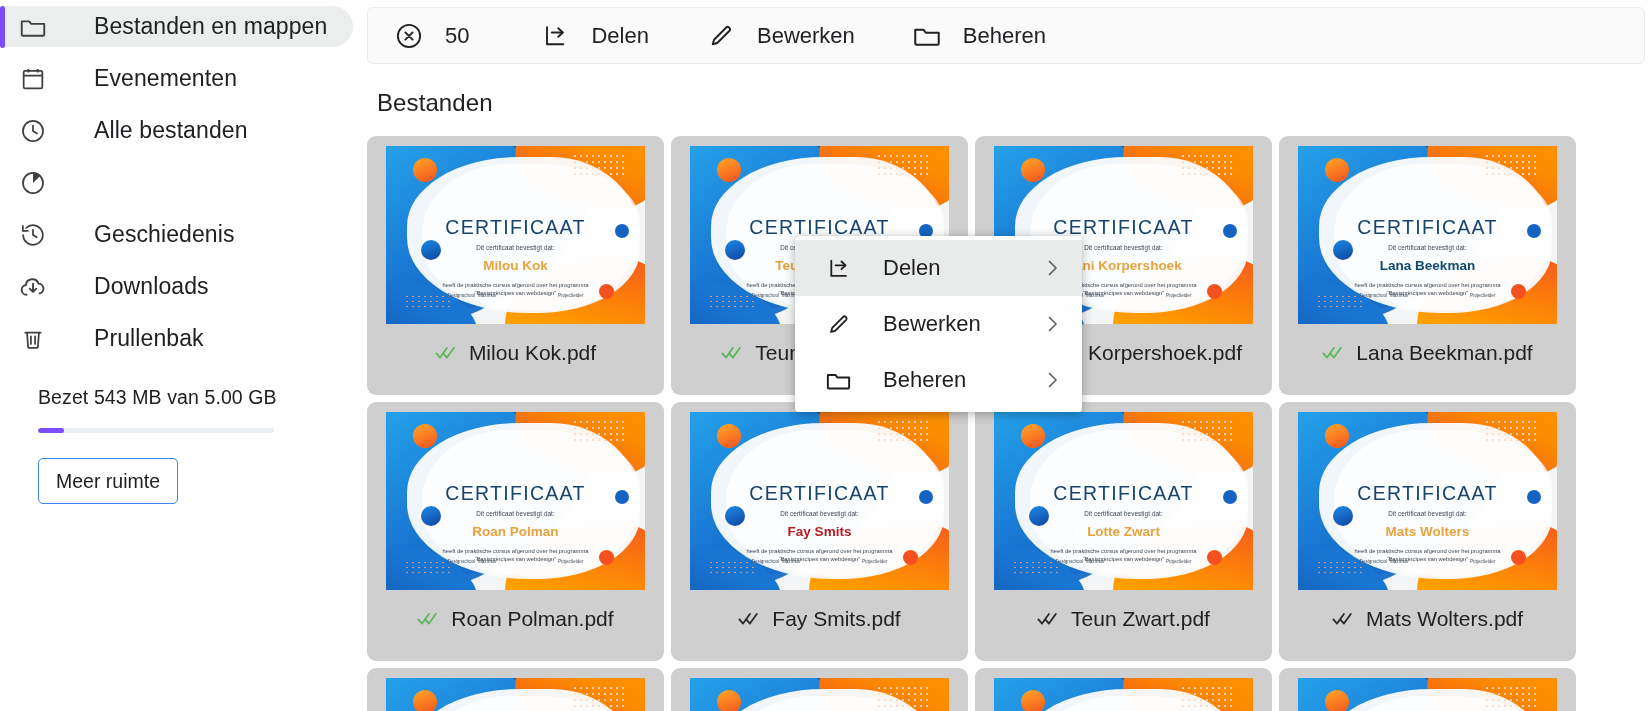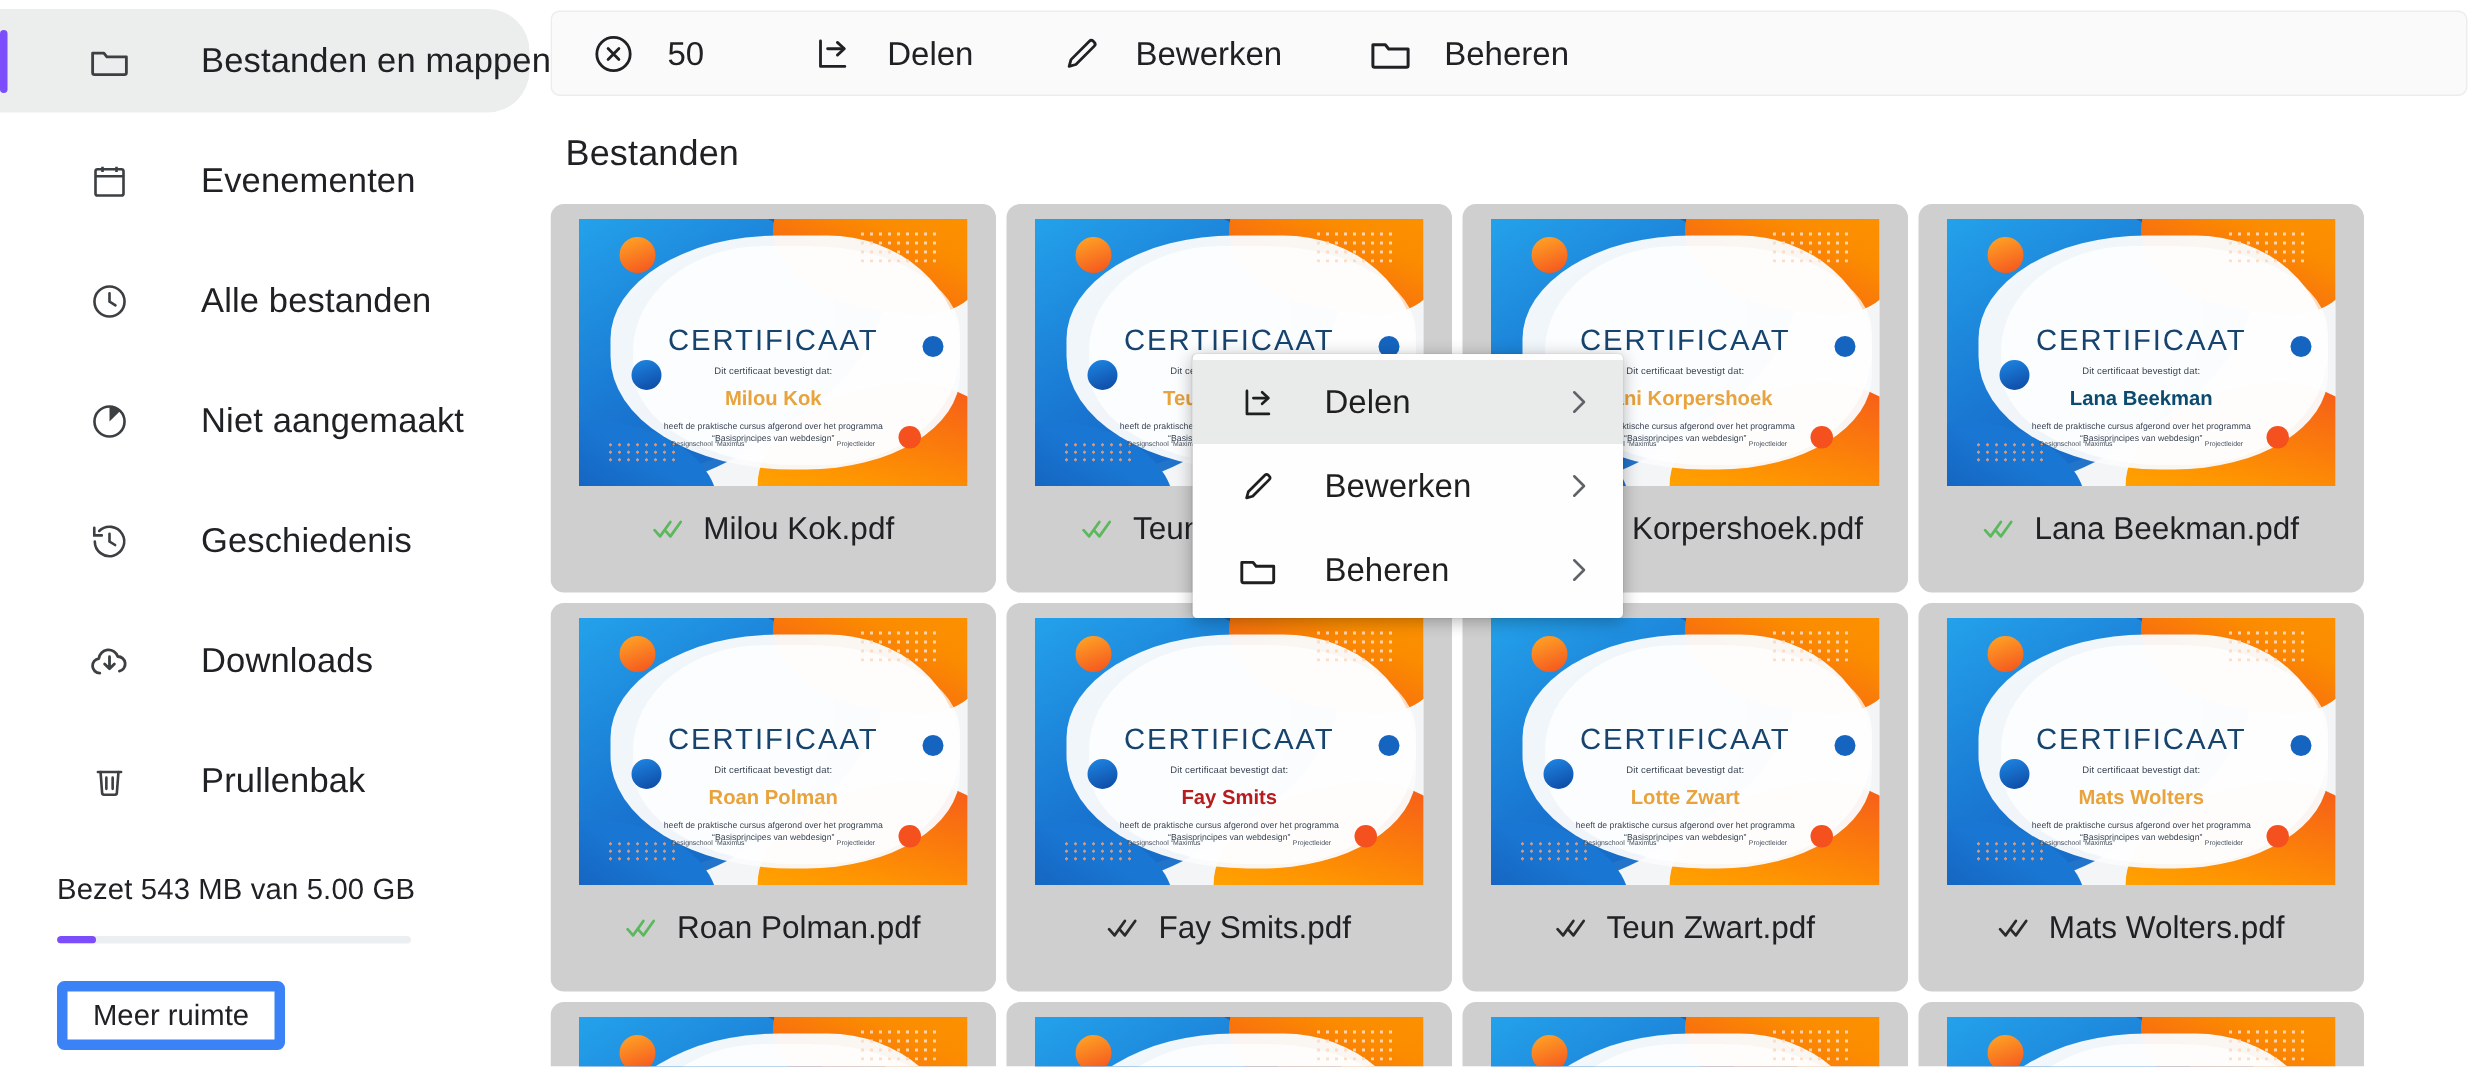--- a/index.html
+++ b/index.html
@@ -16,23 +16,23 @@
   #sidebar {
     width: 367px; height: 711px;
     background: #ffffff;
     flex: 0 0 367px;
     padding-top: 6px;
     position: relative;
     overflow: hidden;
   }
   .nav-item {
     display: flex; align-items: center;
-    height: 69px;
+    height: 41px;
     margin: 0 14px 11px 0;
-    padding-left: 56px;
+    padding-left: 16px;
     border-radius: 0 28px 28px 0;
     position: relative;
     cursor: pointer;
   }
   .nav-item.active { background: #eceded; }
   .nav-item.active::before {
     content: "";
     position: absolute; left: 0; top: 50%;
     transform: translateY(-50%);
     width: 5px; height: 42px;
@@ -49,21 +49,21 @@
     height: 5px; width: 236px;
     border-radius: 3px;
     background: #eceff1;
     overflow: hidden;
   }
   .storage-fill { height: 100%; background: #7c4dfa; border-radius: 3px; }
   .space-btn {
     margin-top: 25px;
     display: inline-flex; align-items: center; justify-content: center;
     height: 46px; padding: 0 17px;
-    border: 7px solid #3b82f6; border-radius: 5px;
+    border: 1px solid #3b82f6; border-radius: 5px;
     background: #fff; font-size: 19.5px; color: #202124;
     cursor: pointer;
     font-family: "Liberation Sans", sans-serif;
   }
 
   
   #main { flex: 1 1 auto; height: 711px; position: relative; overflow: hidden; background:#fff; }
 
   #toolbar {
     margin: 7px 6px 0 0;
@@ -291,21 +291,20 @@
       <span class="nav-label">Alle bestanden</span>
     </div>
 
     <div class="nav-item">
       <span class="nav-icon">
         <svg width="28" height="28" viewBox="0 0 24 24" fill="none" stroke="#3c4043" stroke-width="1.5">
           <circle cx="12" cy="12" r="8.6"></circle>
           <path d="M12 12V3.4A8.6 8.6 0 0 1 18.1 6z" fill="#3c4043" stroke="none"></path>
         </svg>
       </span>
-      <span class="nav-label">Niet aangemaakt</span>
     </div>
 
     <div class="nav-item">
       <span class="nav-icon">
         <svg width="28" height="28" viewBox="0 0 24 24" fill="none" stroke="#3c4043" stroke-width="1.5" stroke-linecap="round">
           <path d="M3.6 12a8.4 8.4 0 1 0 2.5-6"></path>
           <path d="M3.3 4.2v4.3h4.3"></path>
           <path d="M12 7.6V12l3.2 2"></path>
         </svg>
       </span>

